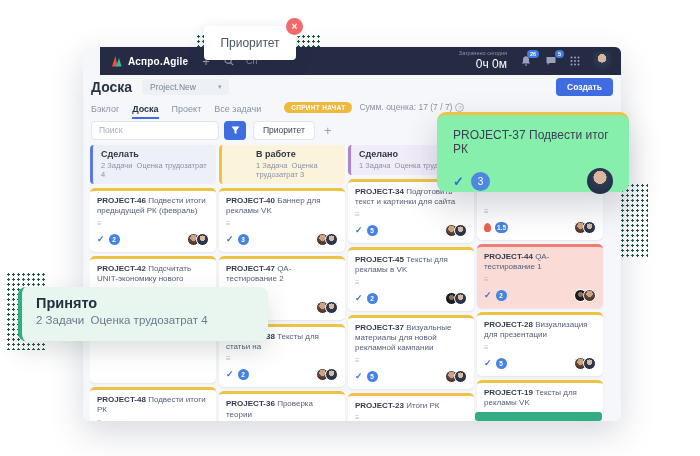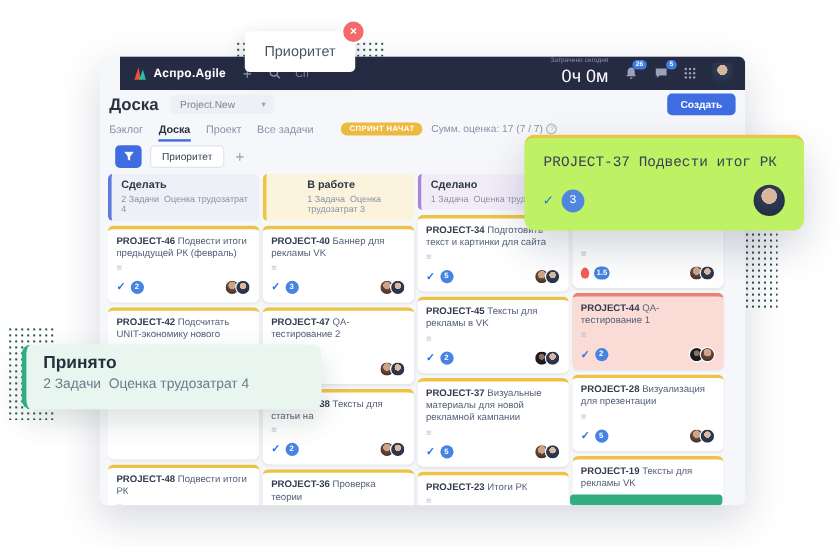--- a/index.html
+++ b/index.html
@@ -18,21 +18,21 @@
 
   
   .navbar { position:absolute; left:17px; top:0; right:0; height:28px; background:#262b44; display:flex; align-items:center; padding:0 10px; }
   .brand { display:flex; align-items:center; gap:5px; }
   .brand-name { color:#fff; font-size:10px; font-weight:bold; letter-spacing:.2px; }
   .nav-ic { margin-left:14px; color:#9ba1b8; font-size:12px; line-height:1; cursor:pointer; display:flex; align-items:center; }
   .nav-frag { margin-left:12px; color:#8d93ab; font-size:9px; }
   .nav-right { margin-left:auto; display:flex; align-items:center; gap:13px; }
   .time-block { text-align:right; line-height:1.25; }
   .time-label { font-size:5.5px; color:#8d93ab; }
-  .time-value { font-size:15px; color:#fff; }
+  .time-value { font-size:12px; color:#fff; }
   .badge-ic { position:relative; display:flex; }
   .nav-badge { position:absolute; top:-5px; right:-7px; background:#3f7de0; color:#fff; font-size:5.5px; font-weight:bold; border-radius:5px; padding:1px 3px; line-height:1.1; }
   .nav-avatar { width:18px; height:18px; border-radius:4px; background:radial-gradient(circle at 50% 35%,#d8b79e 28%,#2e3a52 30%,#1f2940 100%); }
 
   
   .page-head { position:absolute; left:0; top:28px; right:0; height:24px; display:flex; align-items:center; padding:0 8px; }
   .page-title { font-size:14px; font-weight:bold; color:#2a3342; }
   .proj-select { margin-left:10px; display:flex; align-items:center; gap:22px; background:#edf0f5; border-radius:4px; padding:3px 8px; font-size:8.5px; color:#7b8495; cursor:pointer;text-align:center; }
   .chev { font-size:7px; color:#9aa1b0; }
   .create-btn { margin-left:auto; background:#3f6ce0; color:#fff; font-size:8.5px; font-weight:bold; border:none; border-radius:4px; padding:4px 11px; cursor:pointer; }
@@ -83,21 +83,21 @@
   .av.man   { background:radial-gradient(circle at 50% 38%,#d9b9a0 30%,#2e3a52 32%,#232d42 100%); }
   .av.dark  { background:radial-gradient(circle at 50% 40%,#8c6f5f 26%,#1d1f24 30%,#141519 100%); }
 
   .green-strip { position:absolute; left:392px; top:365px; width:127px; height:9px; background:#32ad82; border-radius:3px; }
 
   
   .tooltip { position:absolute; left:204px; top:26px; width:92px; height:34px; background:#fff; border-radius:4px; box-shadow:0 5px 16px rgba(30,40,70,.18); display:flex; align-items:center; justify-content:center; z-index:30; }
   .tooltip-label { font-size:12px; color:#4b5563; }
   .close-badge { position:absolute; top:-10px; right:-9px; width:21px; height:21px; background:#f4696a; border:2.5px solid #fff; border-radius:50%; color:#fff; font-size:10px; font-weight:bold; display:flex; align-items:center; justify-content:center; cursor:pointer; }
 
-  .popup { position:absolute; left:437px; top:112px; width:233px; height:80px; background:#bef264; border-top:3px solid #eec343; border-radius:9px; box-shadow:0 14px 34px rgba(30,40,70,.20); padding:13px 16px 11px; z-index:25;font-family:Liberation Mono, monospace; }
+  .popup { position:absolute; left:437px; top:112px; width:192px; height:80px; background:#86efac; border-top:3px solid #eec343; border-radius:9px; box-shadow:0 14px 34px rgba(30,40,70,.20); padding:13px 16px 11px; z-index:25; }
   .popup-title { font-size:12px; color:#3a4254; }
   .popup-foot { display:flex; align-items:center; margin-top:12px; }
   .popup-check { color:#2f6fe0; font-size:13px; font-weight:bold; }
   .popup-est { margin-left:7px; width:19px; height:19px; background:#4e86e0; border-radius:50%; color:#fff; font-size:10px; display:flex; align-items:center; justify-content:center; }
   .popup-av { margin-left:auto; width:26px; height:26px; border-radius:50%; background:radial-gradient(circle at 50% 36%,#d8b79e 30%,#2e3a52 32%,#1f2940 100%); }
 
   .green-panel { position:absolute; left:18px; top:287px; width:250px; height:54px; background:#e9f6f0; border-left:4px solid #2fae84; border-radius:8px; box-shadow:0 10px 24px rgba(30,60,50,.16); padding:8px 14px; z-index:25; }
   .panel-title { font-size:14.5px; font-weight:bold; color:#25303f; }
   .panel-sub { font-size:11.5px; color:#6b7a8c; margin-top:3px; }
 
@@ -176,20 +176,21 @@
       <button class="create-btn">Создать</button>
     </div>
 
     <div class="tabs-row">
       <span id="tabs-mount"><span class="tab">Бэклог</span><span class="tab active">Доска</span><span class="tab">Проект</span><span class="tab">Все задачи</span></span>
       <span class="sprint-pill">СПРИНТ НАЧАТ</span>
       <span class="sprint-sum"><span>Сумм. оценка: 17 (7 / 7)</span><span class="qmark">?</span></span>
     </div>
 
     <div class="filter-row">
+      <input class="search-input" placeholder="Поиск" style="">
       <button class="funnel-btn">
         <svg width="9" height="9" viewBox="0 0 9 9">
             <path d="M0.5 0.5 L8.5 0.5 L5.5 4.5 L5.5 8 L3.5 7 L3.5 4.5 Z" fill="#fff"></path>
           </svg>
       </button>
       <span class="chip">Приоритет</span>
       <span class="add-filter">+</span>
     </div>
 
     <div class="board" id="board">

